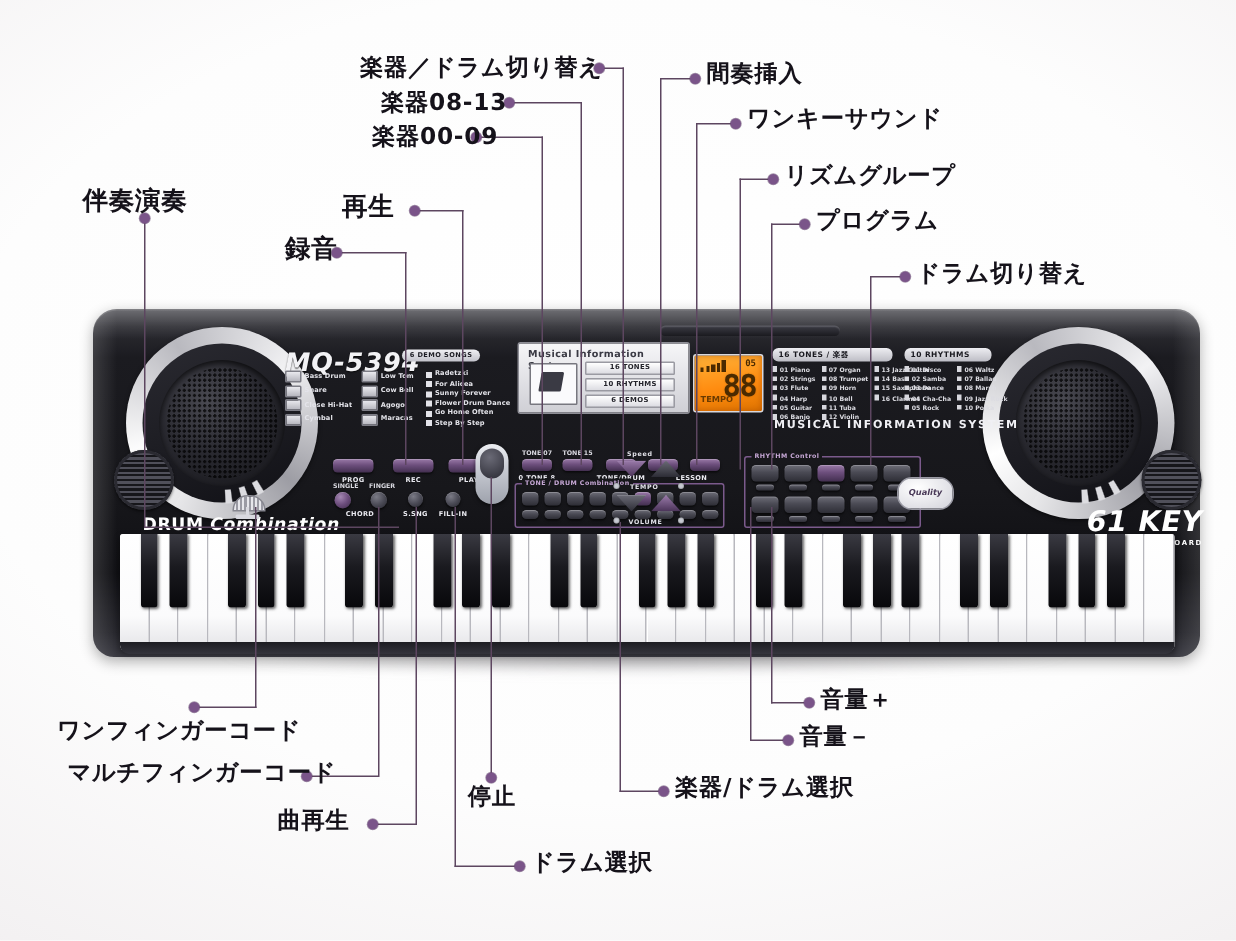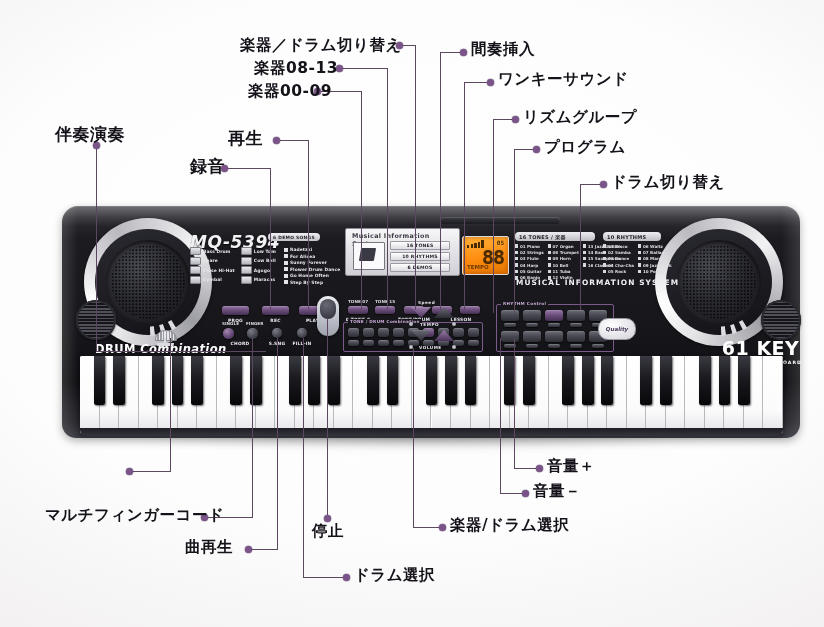--- a/index.html
+++ b/index.html
@@ -104,21 +104,21 @@
     text-shadow:0 1px 1px rgba(0,0,0,.8);
   }
   .mws{
     position:absolute;left:95px;top:342px;color:#fff;font-size:11.5px;
     font-weight:800;letter-spacing:.4px;
   }
   .mws i{font-style:italic;font-weight:700;}
   .keylogo{
     position:absolute;right:22px;top:337px;text-align:right;color:#fff;
   }
-  .keylogo .big{font-size:19px;font-weight:800;letter-spacing:.5px;text-align:center;}
+  .keylogo .big{font-size:19px;font-weight:800;font-style:italic;letter-spacing:.5px;}
   .keylogo .sub{font-size:4.6px;font-weight:700;letter-spacing:1.1px;margin-top:1px;}
   .mis-caption{
     position:absolute;left:516px;top:278px;color:#f0f0f4;
     font-size:7.4px;font-weight:800;letter-spacing:1.1px;
   }
 
   
   .mis-panel{
     position:absolute;left:345px;top:228px;width:113px;height:46px;
     background:linear-gradient(180deg,#f6f6f8,#cfcfd5);
@@ -796,15 +796,16 @@
   <div class="label lbl-md" style="left:498px;top:72px;">ワンキーサウンド</div>
   <div class="label lbl-md" style="left:523px;top:110px;">リズムグループ</div>
   <div class="label lbl-md" style="left:544px;top:140px;">プログラム</div>
   <div class="label lbl-md" style="left:611px;top:175px;">ドラム切り替え</div>
   <div class="label lbl-md" style="left:547px;top:459px;">音量＋</div>
   <div class="label lbl-md" style="left:533px;top:484px;">音量－</div>
   <div class="label lbl-md" style="left:450px;top:518px;">楽器/ドラム選択</div>
   <div class="label lbl-md" style="left:354px;top:568px;">ドラム選択</div>
   <div class="label lbl-md" style="left:312px;top:524px;">停止</div>
   <div class="label lbl-md" style="left:185px;top:540px;">曲再生</div>
-  <div class="label lbl-md" style="left:45px;top:508px;">マルチフィンガーコード</div>
+  <div class="label lbl-md" style="left:45px;top:508px;font-family:Liberation Serif, serif;">マルチフィンガーコード</div>
+  <div class="label lbl-md" style="left:38px;top:480px;">ワンフィンガーコード</div>
 
 </div>
 
 </body></html>

